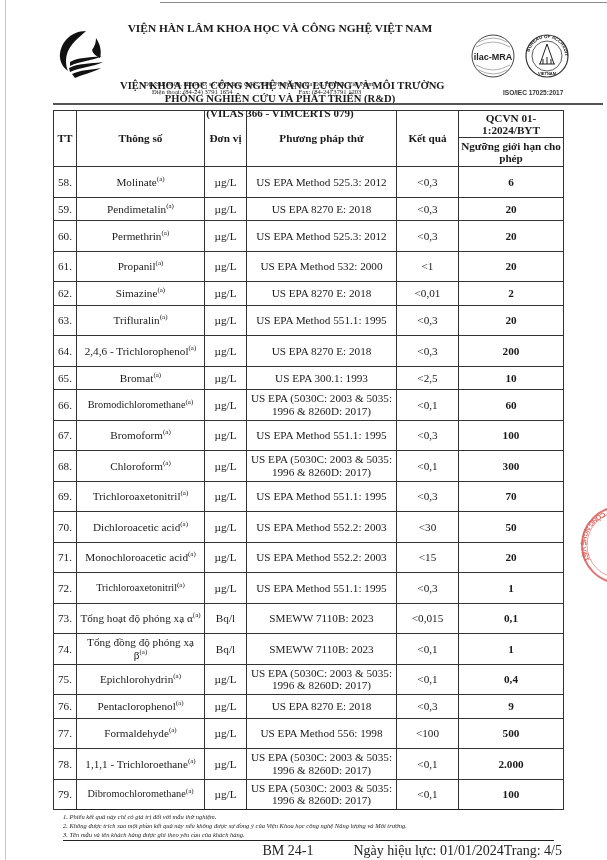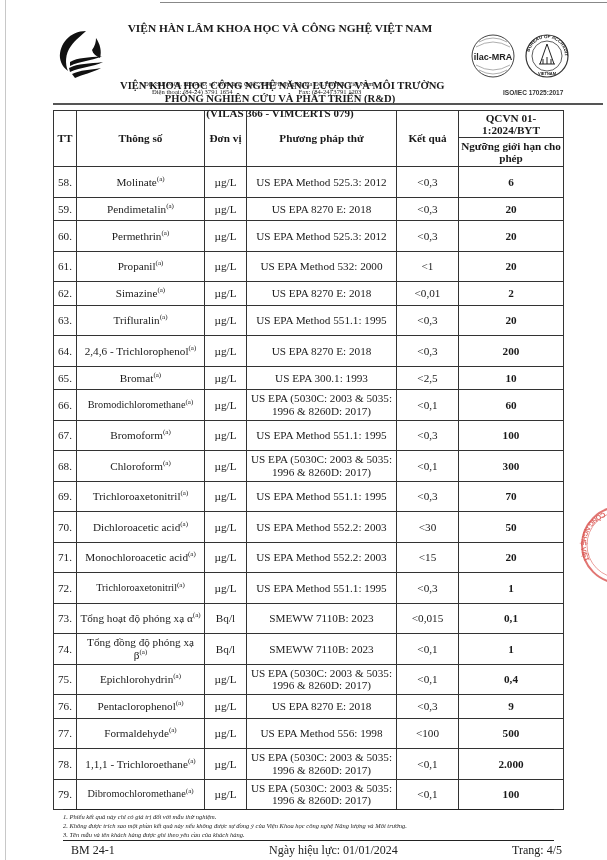--- a/index.html
+++ b/index.html
@@ -50,21 +50,21 @@
   td.limit { font-weight: bold; }
   sup { font-size: 7px; line-height: 0; }
 
   
   .stamp { position: absolute; left: 576px; top: 500px; width: 40px; height: 90px; }
 
   
   .foot-rule1 { position: absolute; left: 63px; top: 809px; width: 491px; height: 1px; background: #222; }
   .notes { position: absolute; left: 63px; top: 812px; font-size: 6.5px; line-height: 9px; font-style: italic; white-space: nowrap; }
   .foot-rule2 { position: absolute; left: 63px; top: 840px; width: 491px; height: 1px; background: #222; }
-  .foot { position: absolute; left: 63px; top: 843px; width: 491px; font-size: 12px; display: flex; justify-content: space-between; color: #222; padding-left: 8px; }
+  .foot { position: absolute; left: 63px; top: 843px; width: 491px; font-size: 14px; display: flex; justify-content: flex-end; color: #222; padding-left: 8px; }
   .foot .mid { margin-left: 40px; }
 </style>
 </head>
 <body>
 
 <div class="scan-edge"></div>
 <div class="top-rule"></div>
 
 <svg class="logo" viewBox="0 0 52 52">
   <path d="M30 3 C14 3 3 16 4 30 C5 36 8 40 12 43 C9 36 9 26 15 18 C20 11 26 7 30 3 Z" fill="#111"></path>

